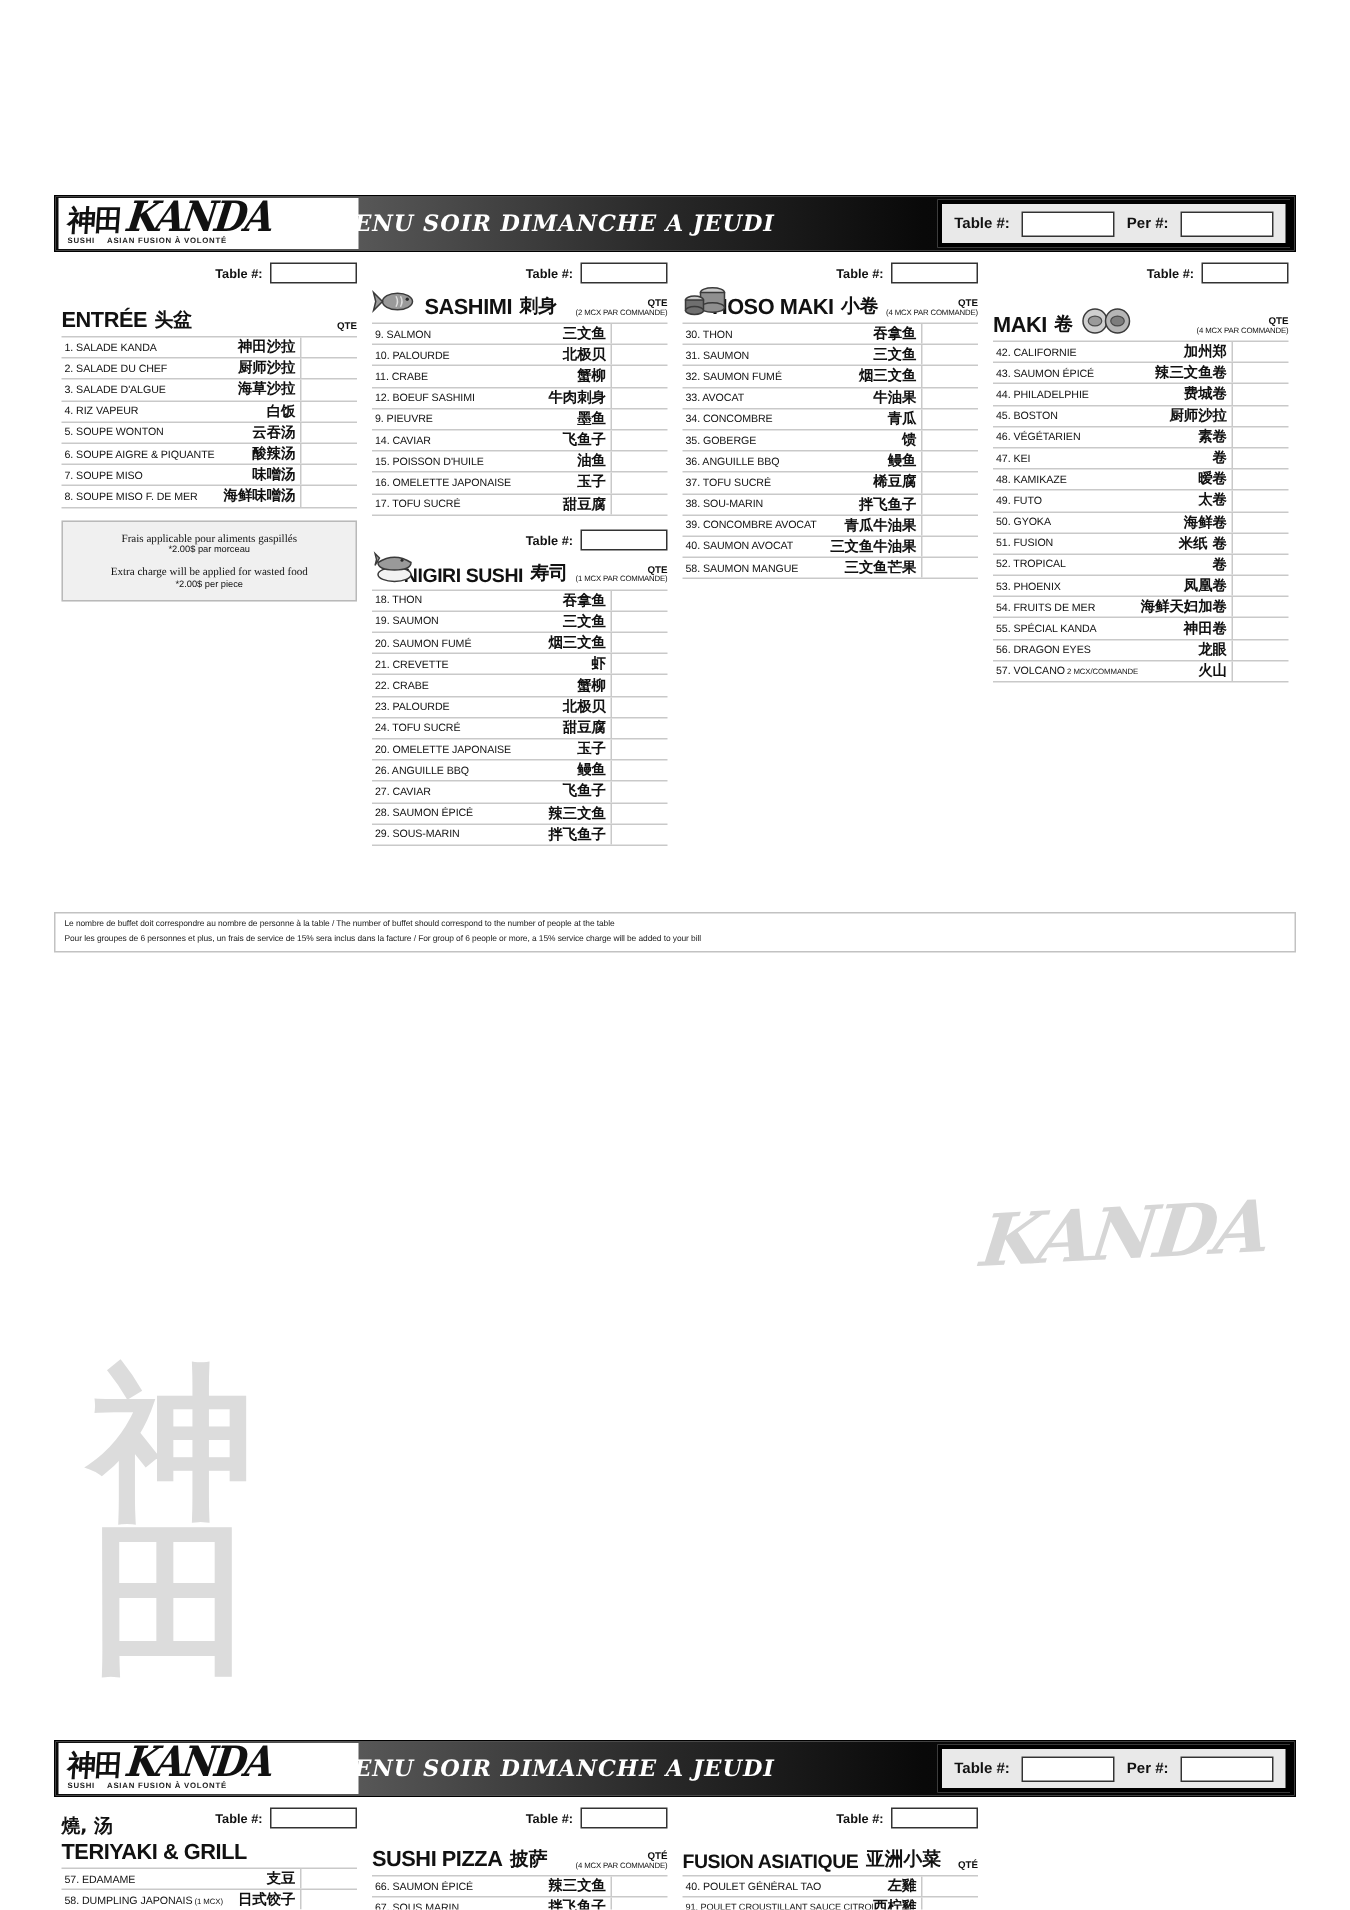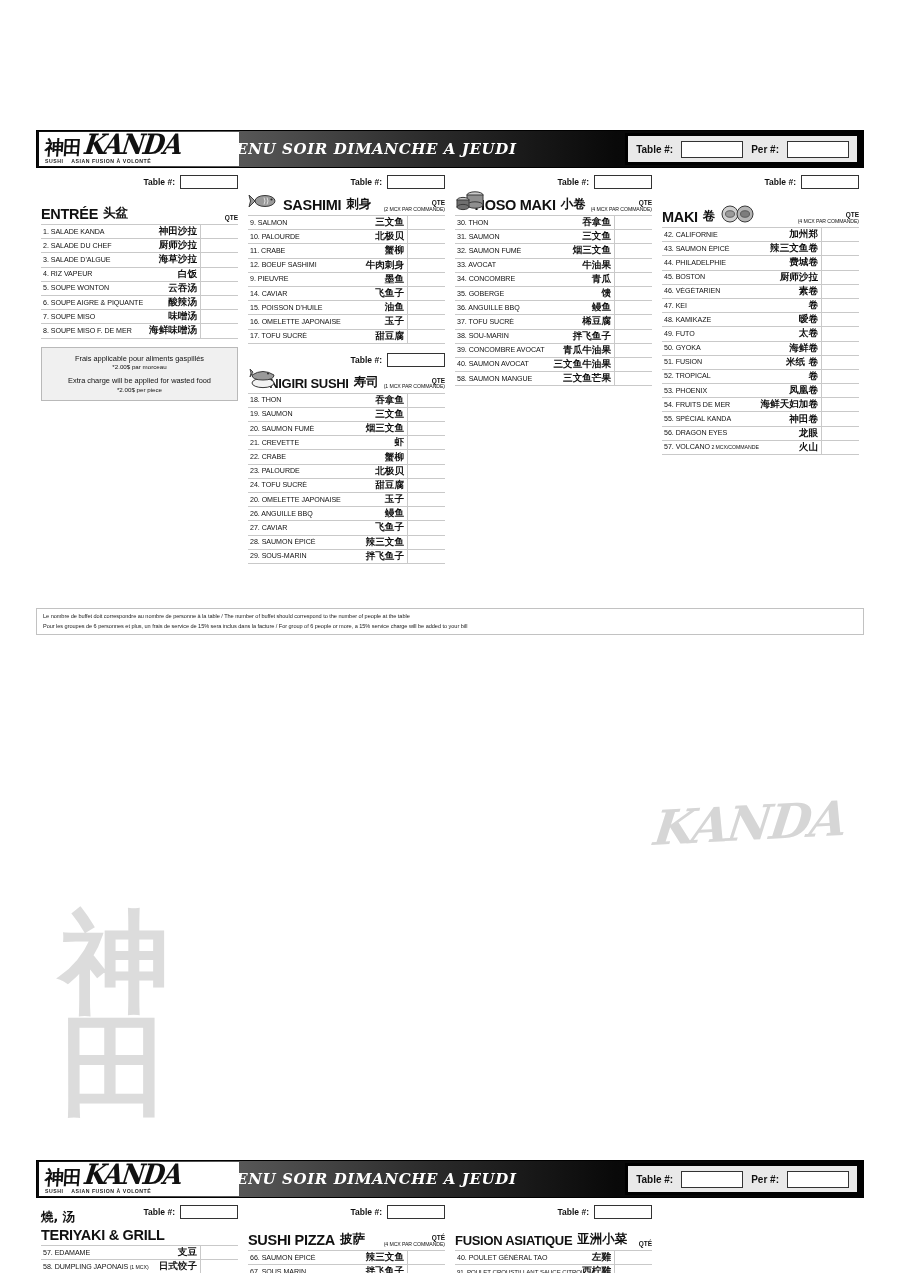--- a/index.html
+++ b/index.html
@@ -89,21 +89,21 @@
     text-align: right; padding-right: 3px; white-space: nowrap;
   }
   .item .qbox { width: 38px; border-left: 1px solid #c9c9c9; align-self: stretch; }
   .item.tight .fr { font-size: 6.1px; }
 
   
   .waste {
     border: 1px solid #b9b9b9; background: #f0f0f0; margin-top: 8px;
     padding: 6px 4px; text-align: center; line-height: 1.35;
   }
-  .waste .l1 { font-size: 7.4px; }
+  .waste .l1 { font-size: 7.4px; font-family: Liberation Serif, serif; }
   .waste .l2 { font-size: 6.2px; }
   .waste .gap { height: 4px; }
 
   
   .foot {
     position: absolute; left: 0; bottom: 0; width: 828px;
     border: 1px solid #c2c2c2; background:#fff; padding: 3px 6px;
   }
   .foot div { font-size: 5.6px; letter-spacing:-0.05px; line-height: 1.7; color:#222; }
 

